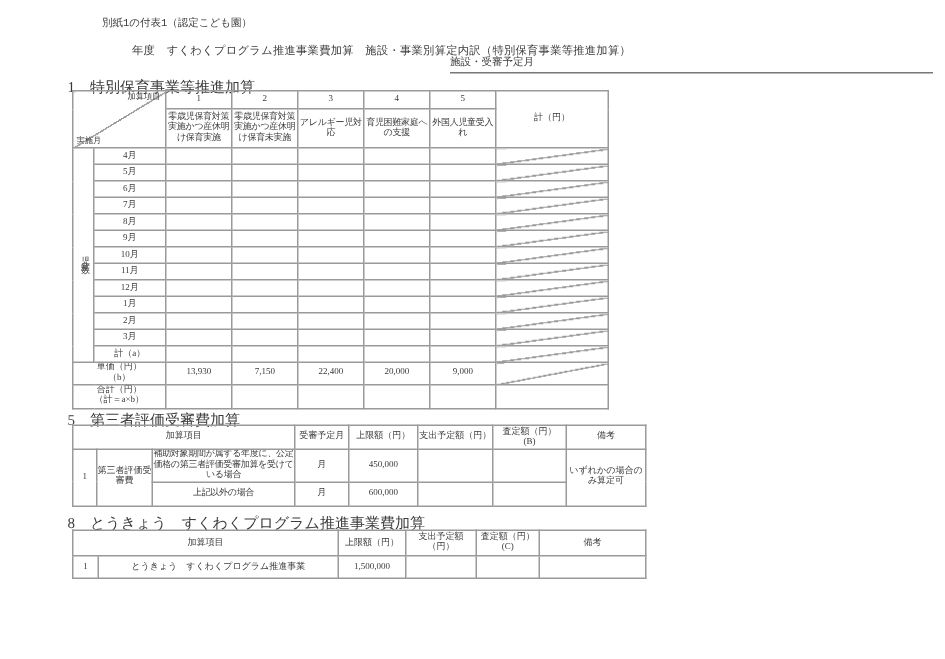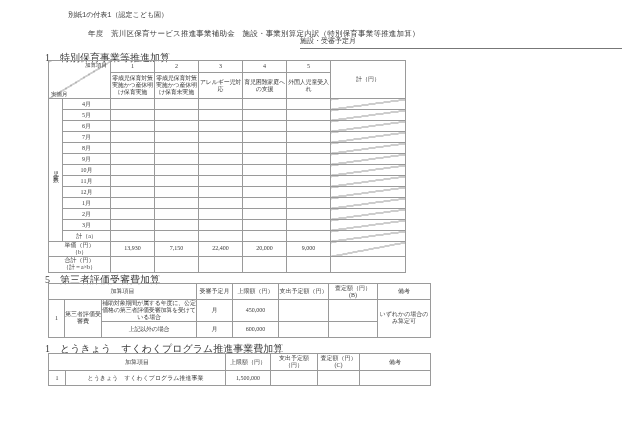--- a/index.html
+++ b/index.html
@@ -45,21 +45,21 @@
   td.desc{font-size:5.4px;text-align:left;padding:1px 2px;letter-spacing:-0.2px;}
   td.mright{text-align:right;padding-right:6px;}
   td.note{font-size:5.5px;padding:1px 2px;}
   td.hdr{font-size:5.8px;}
   td.itemleft{text-align:left;padding-left:3px;font-size:6px;}
 </style>
 </head>
 <body>
 
 <div class="abs doc-label">別紙1の付表1（認定こども園）</div>
-<div class="abs main-title">年度　荒川区保育サービス推進事業補助金　施設・事業別算定内訳（特別保育事業等推進加算）</div>
+<div class="abs main-title">年度　すくわくプログラム推進事業費加算　施設・事業別算定内訳（特別保育事業等推進加算）</div>
 <div class="abs facility">
   <span>施設・受審予定月</span>
 </div>
 
 <div class="abs sec-title sec1">1　特別保育事業等推進加算</div>
 
 <table class="t t1">
   <colgroup>
     <col style="width:14px">
       <col style="width:48px">
@@ -272,21 +272,21 @@
   <tr style="height:16px">
     <td class="desc">上記以外の場合</td>
     <td class="mright">月</td>
     <td class="val">600,000</td>
     <td></td>
     <td></td>
   </tr>
 </tbody>
   </table>
 
-<div class="abs sec-title sec3">1　とうきょう　すくわくプログラム推進事業費加算</div>
+<div class="abs sec-title sec3">8　とうきょう　すくわくプログラム推進事業費加算</div>
 
 <table class="t t3">
   <colgroup>
     <col style="width:17px">
       <col style="width:160px">
     <col style="width:45px">
       <col style="width:47px">
       <col style="width:42px">
       <col style="width:71px">
   </colgroup>

